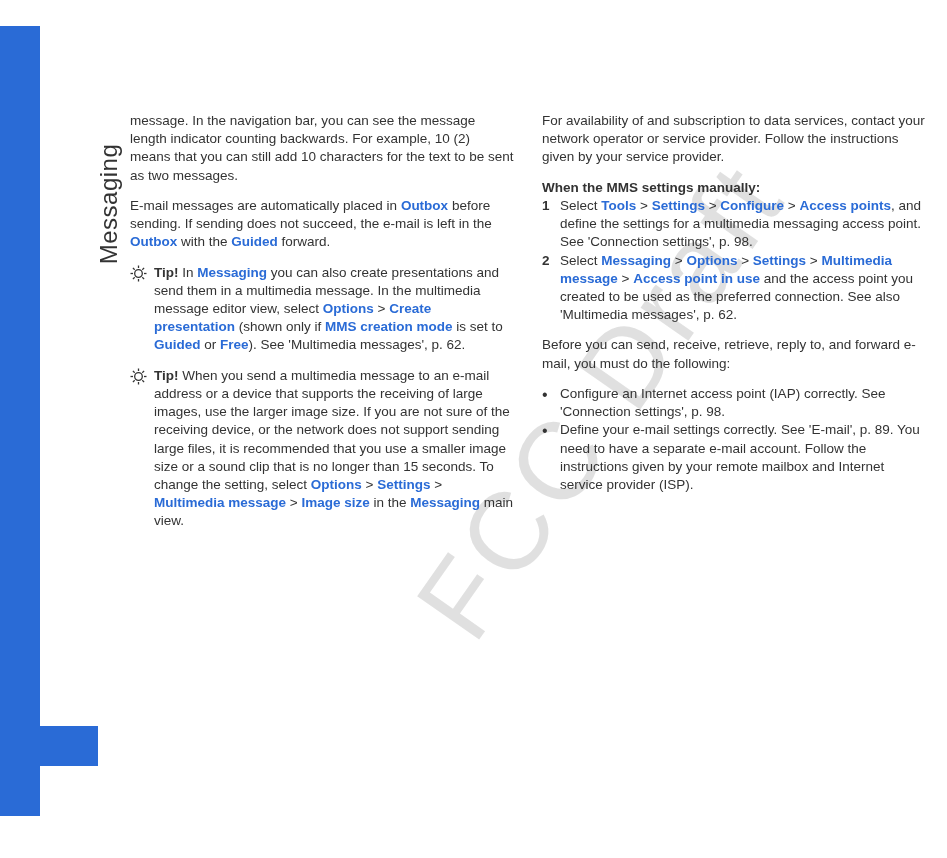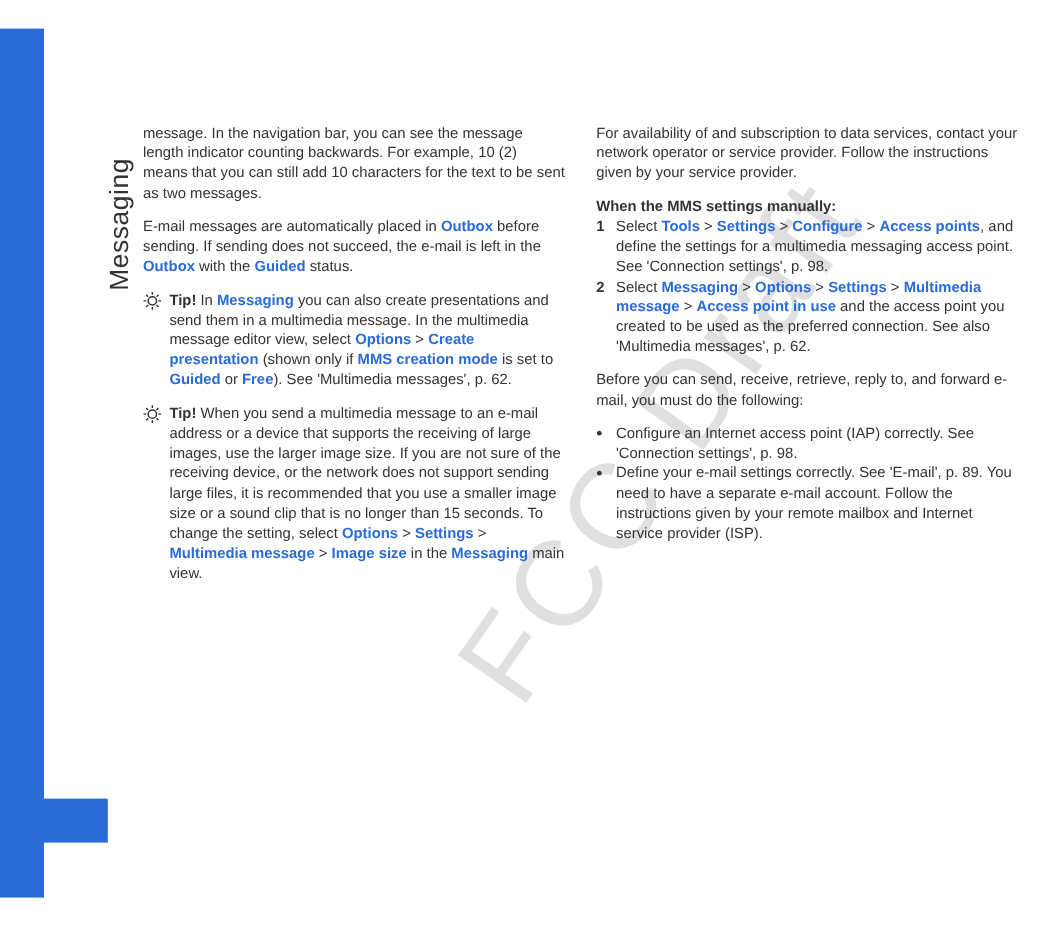--- a/index.html
+++ b/index.html
@@ -115,21 +115,21 @@
   <div class="watermark-text">FCC Draft</div>
 </div>
 
 <div class="content">
 
   <div class="col col1-rel">
 
     <div class="para">message. In the navigation bar, you can see the message length indicator counting backwards. For example, 10 (2) means that you can still add 10 characters for the text to be sent as two messages.</div>
 
     <div class="para">
-      <span>E-mail messages are automatically placed in </span><span class="link">Outbox</span><span> before sending. If sending does not succeed, the e-mail is left in the </span><span class="link">Outbox</span><span> with the </span><span class="link">Guided</span><span> status.</span>
+      <span>E-mail messages are automatically placed in </span><span class="link">Outbox</span><span> before sending. If sending does not succeed, the e-mail is left in the </span><span class="link">Outbox</span><span> with the </span><span class="link">Guided</span><span> forward.</span>
     </div>
 
     <div class="tip-block">
       <span class="tip-icon">
         <svg viewBox="0 0 17 17" width="17" height="17">
           <circle cx="8.5" cy="8.5" r="3.8" fill="none" stroke="#333" stroke-width="1.3"></circle>
           <line x1="8.5" y1="0.5" x2="8.5" y2="3" stroke="#333" stroke-width="1.3"></line>
           <line x1="8.5" y1="14" x2="8.5" y2="16.5" stroke="#333" stroke-width="1.3"></line>
           <line x1="0.5" y1="8.5" x2="3" y2="8.5" stroke="#333" stroke-width="1.3"></line>
           <line x1="14" y1="8.5" x2="16.5" y2="8.5" stroke="#333" stroke-width="1.3"></line>

